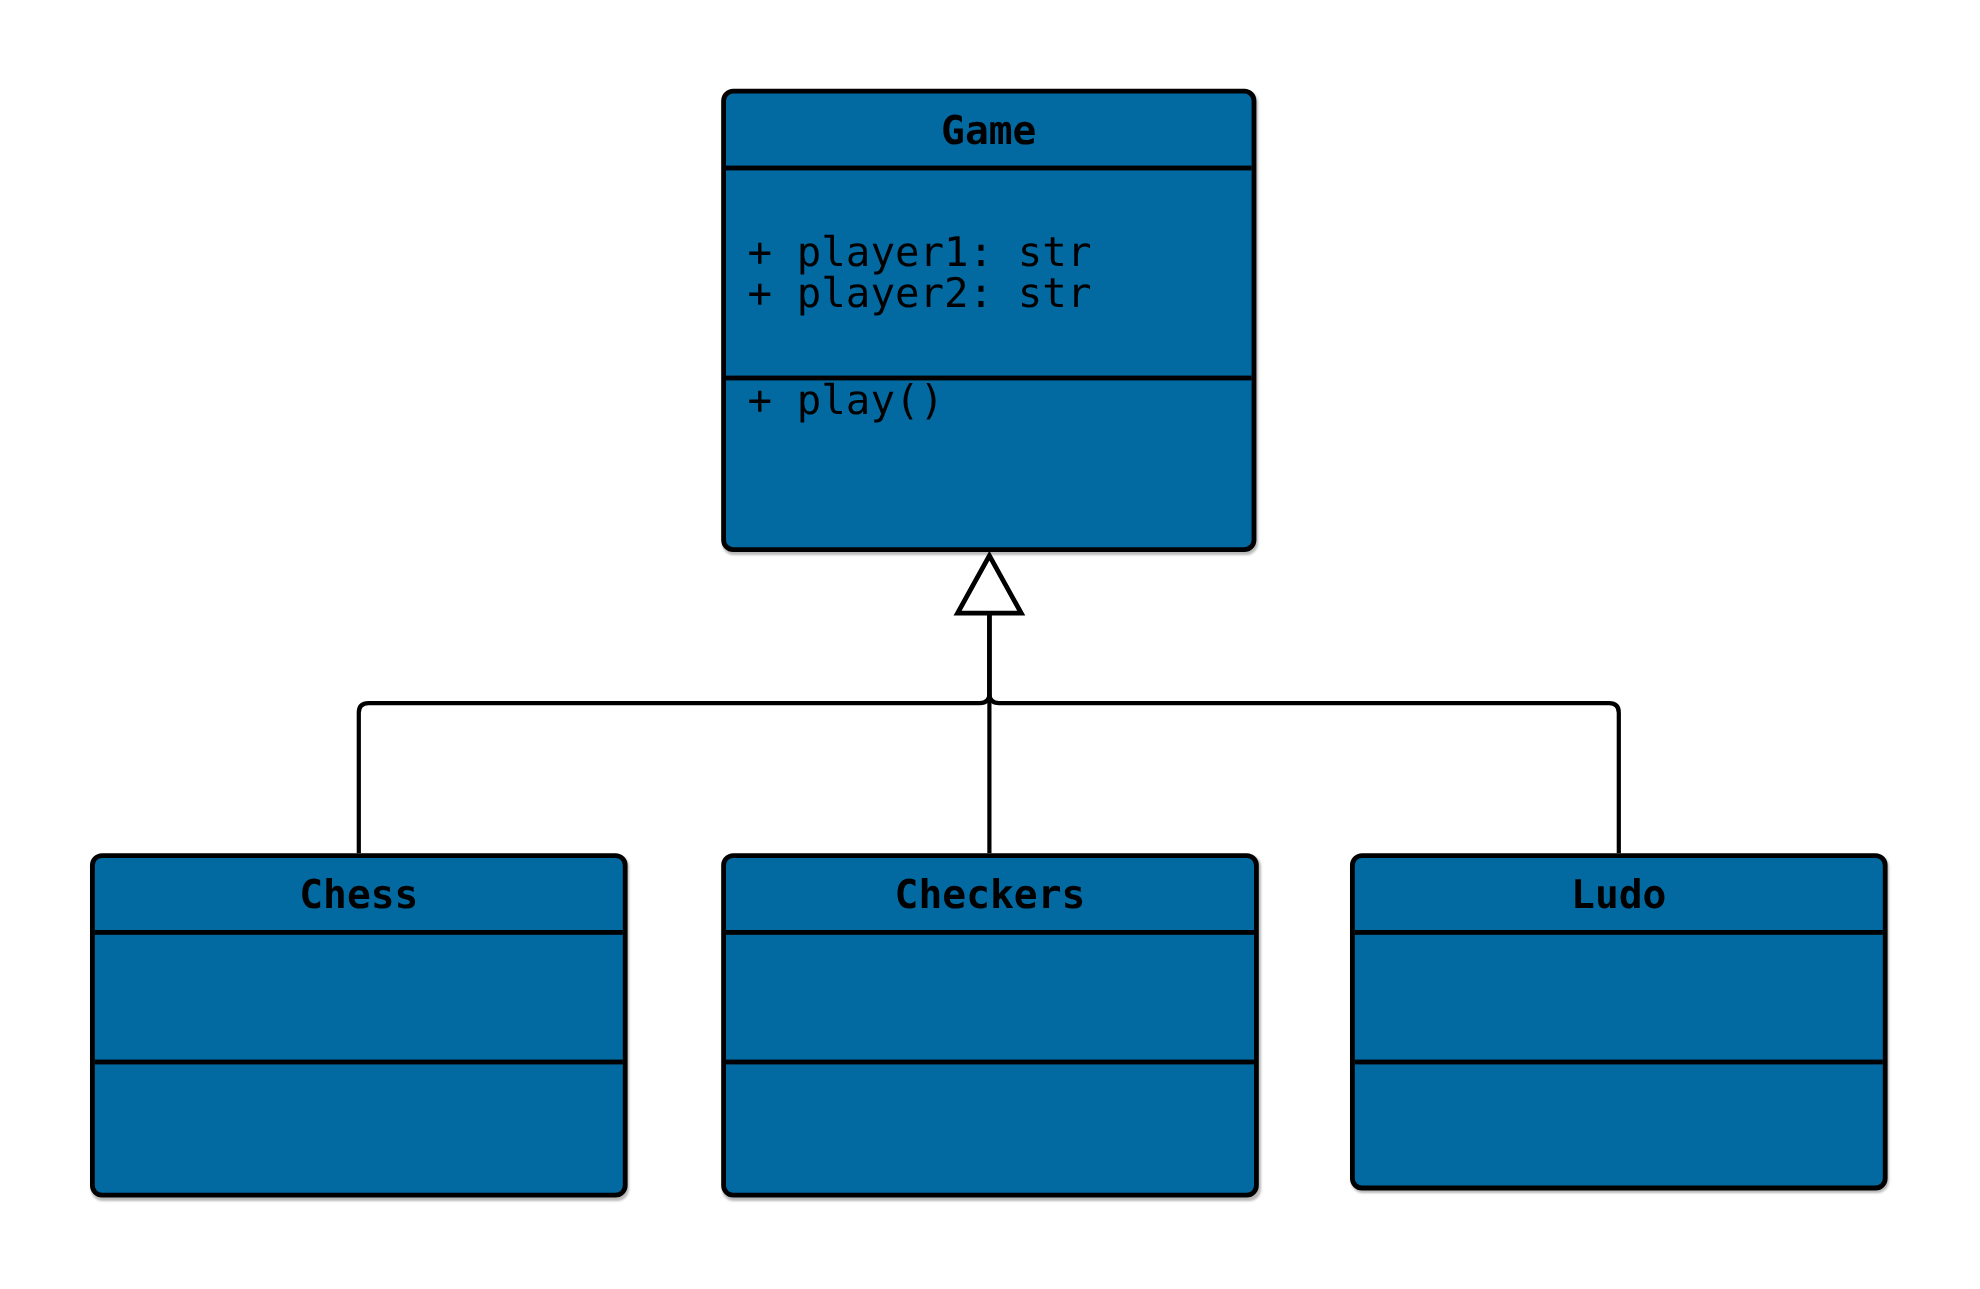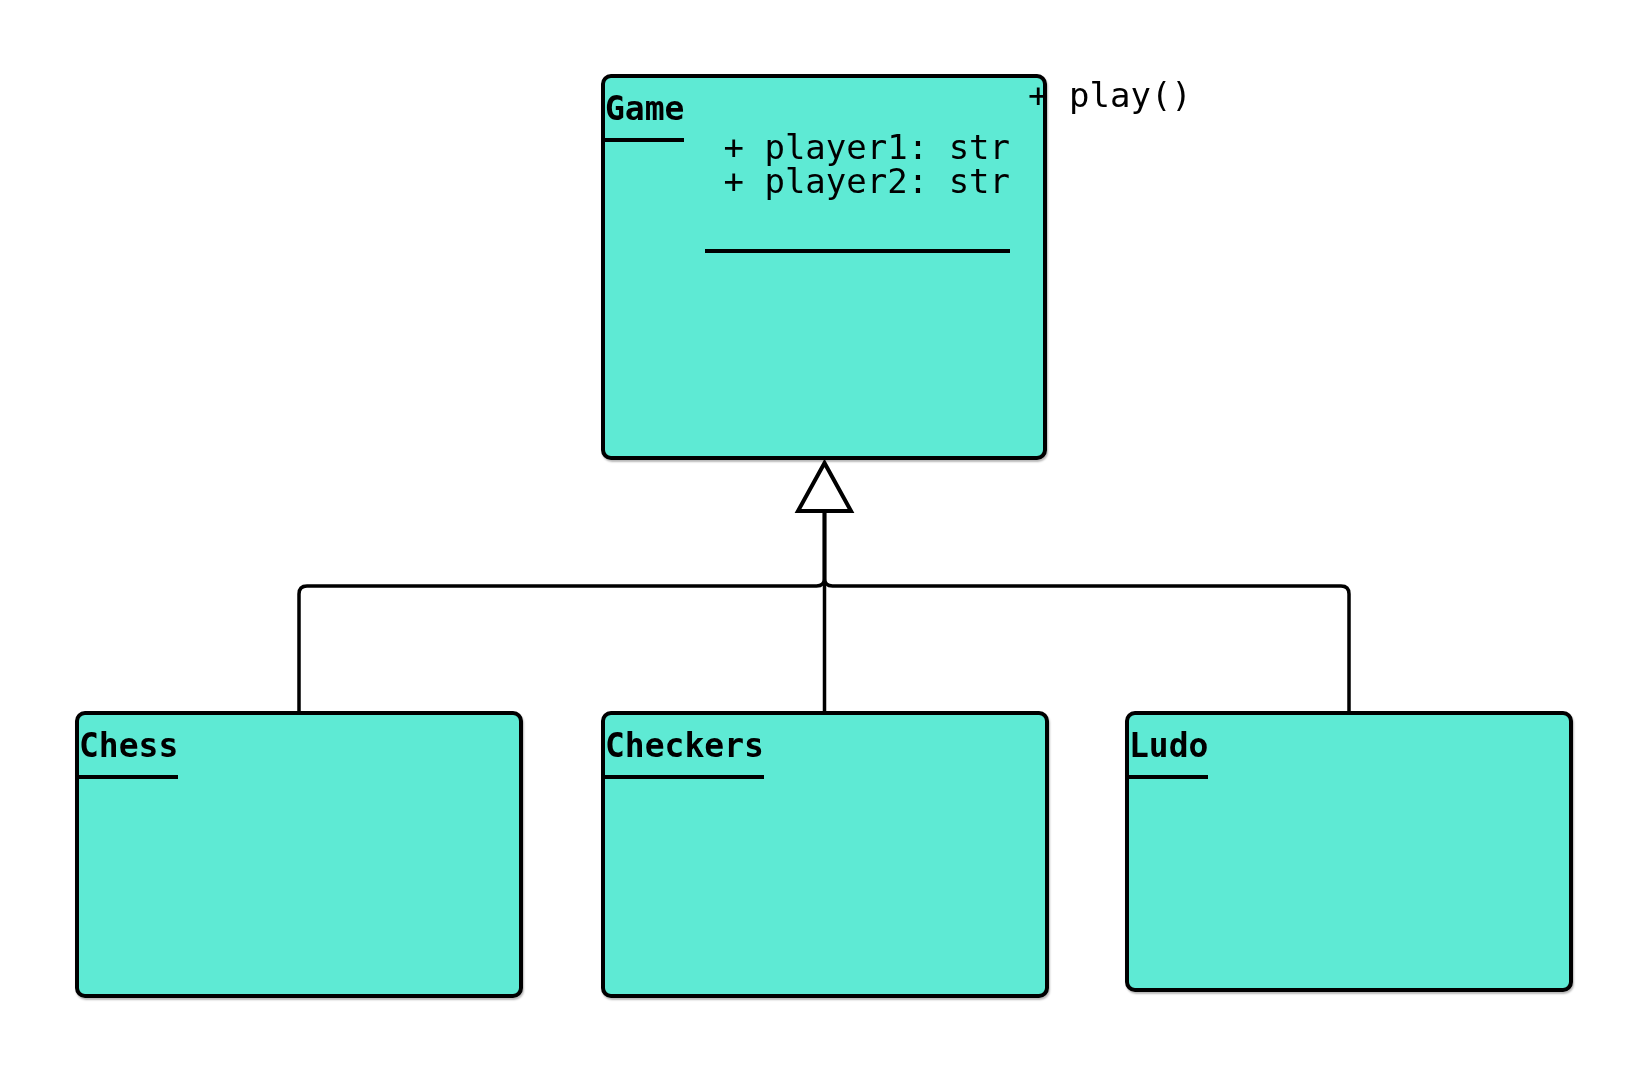--- a/index.html
+++ b/index.html
@@ -18,26 +18,26 @@
   .connectors {
     position: absolute;
     left: 0;
     top: 0;
     width: 1650px;
     height: 1074px;
   }
   .class-box {
     position: absolute;
     box-sizing: border-box;
-    background: #5eead4;
+    background: #0369a1;
     border: 4px solid #000000;
     border-radius: 10px;
     box-shadow: 1px 2px 2px rgba(0,0,0,0.28);
     display: flex;
-    flex-direction: row;
+    flex-direction: column;
   }
   .box-game     { left: 601px;  top: 74px;  width: 446px; height: 386px; }
   .box-chess    { left: 75px;   top: 711px; width: 448px; height: 287px; }
   .box-checkers { left: 601px;  top: 711px; width: 448px; height: 287px; }
   .box-ludo     { left: 1125px; top: 711px; width: 448px; height: 281px; }
 
   .compartment {
     box-sizing: content-box;
     flex: 0 0 auto;
   }
@@ -54,21 +54,21 @@
     color: #000000;
     letter-spacing: 0;
     white-space: pre;
   }
   .attrs-compartment {
     border-bottom: 4px solid #000000;
     display: flex;
     flex-direction: column;
     justify-content: center;
   }
-  .box-game .attrs-compartment     { height: 171px; margin-left: 21px; }
+  .box-game .attrs-compartment     { height: 171px; }
   .box-chess .attrs-compartment,
   .box-checkers .attrs-compartment,
   .box-ludo .attrs-compartment     { height: 104px; }
   .methods-compartment {
     flex: 1 1 auto;
     display: flex;
     flex-direction: column;
   }
   .member-line {
     font-size: 34px;

